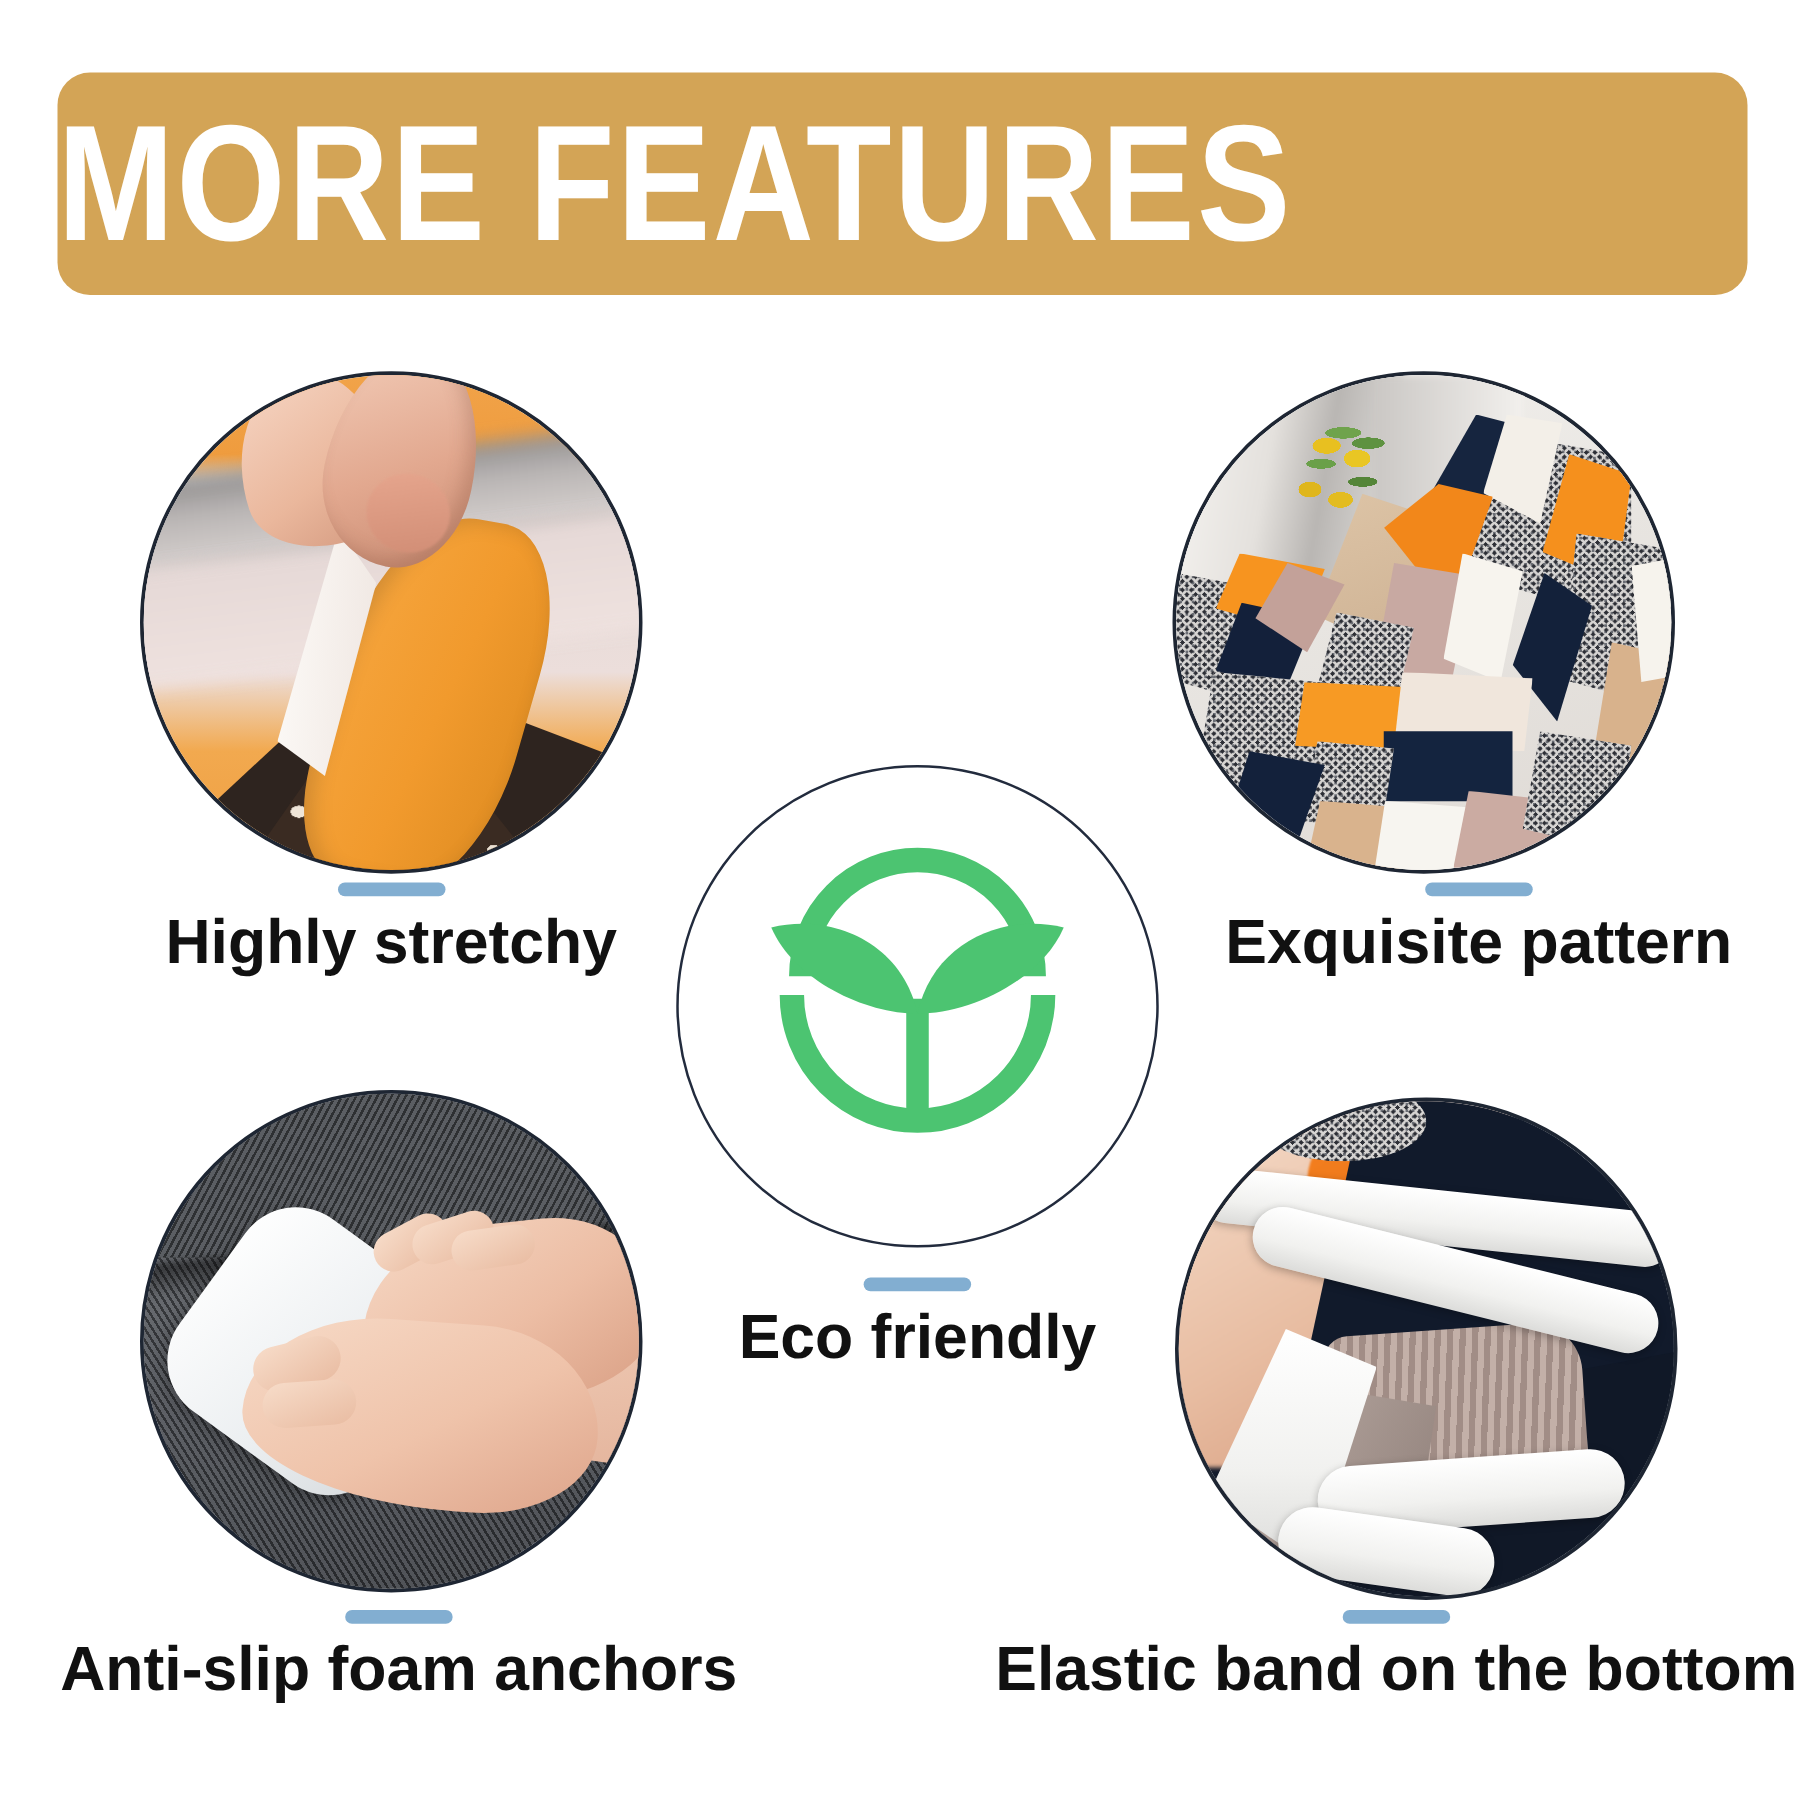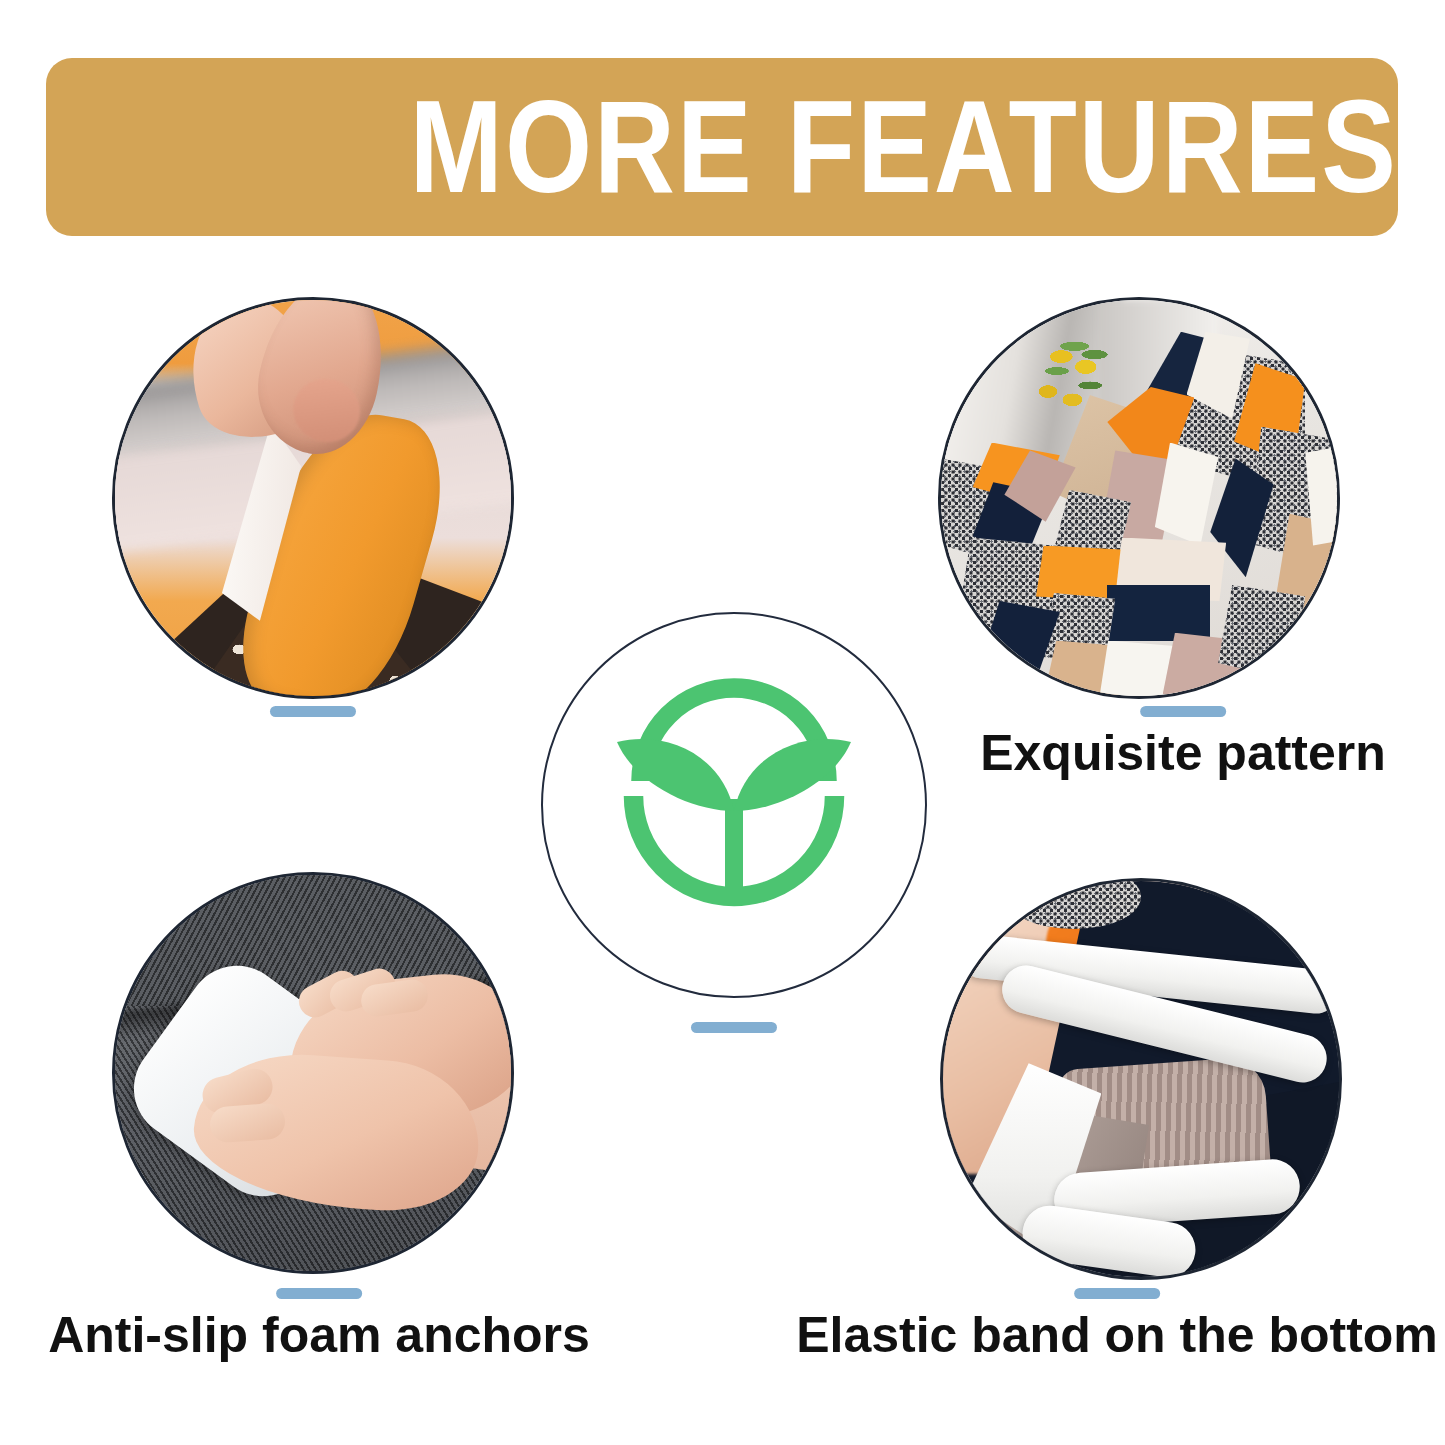--- a/index.html
+++ b/index.html
@@ -12,21 +12,21 @@
     overflow:hidden;
   }
 
   
   .banner{
     position:absolute;
     left:46px; top:58px;
     width:1352px; height:178px;
     background:#d3a456;
     border-radius:26px;
-    display:flex; align-items:center; justify-content:flex-end;
+    display:flex; align-items:center; justify-content:flex-start;
   }
   .banner-title{
     color:#ffffff;
     font-size:112px;
     line-height:1;
     font-weight:bold;
     letter-spacing:2px;
     transform:scaleY(1.18);
     font-family:"Liberation Sans", sans-serif;
   }
@@ -412,29 +412,31 @@
     <rect x="94" y="96" width="12" height="70" fill="#4cc471"></rect>
 
     <path d="M 100 104 C 72 104 34 86 22 58 C 54 50 92 66 100 104 Z" fill="#4cc471"></path>
 
     <path d="M 100 104 C 128 104 166 86 178 58 C 146 50 108 66 100 104 Z" fill="#4cc471"></path>
   </svg>
 </div>
 
 <div class="label lbl-tl">
   <div class="dash"></div>
+  <div class="txt">Highly stretchy</div>
 </div>
 
 <div class="label lbl-tr">
   <div class="dash"></div>
   <div class="txt">Exquisite pattern</div>
 </div>
 
 <div class="label lbl-eco">
   <div class="dash"></div>
+  <div class="txt">Eco friendly</div>
 </div>
 
 <div class="label lbl-bl">
   <div class="dash"></div>
   <div class="txt">Anti-slip foam anchors</div>
 </div>
 
 <div class="label lbl-br">
   <div class="dash"></div>
   <div class="txt">Elastic band on the bottom</div>

